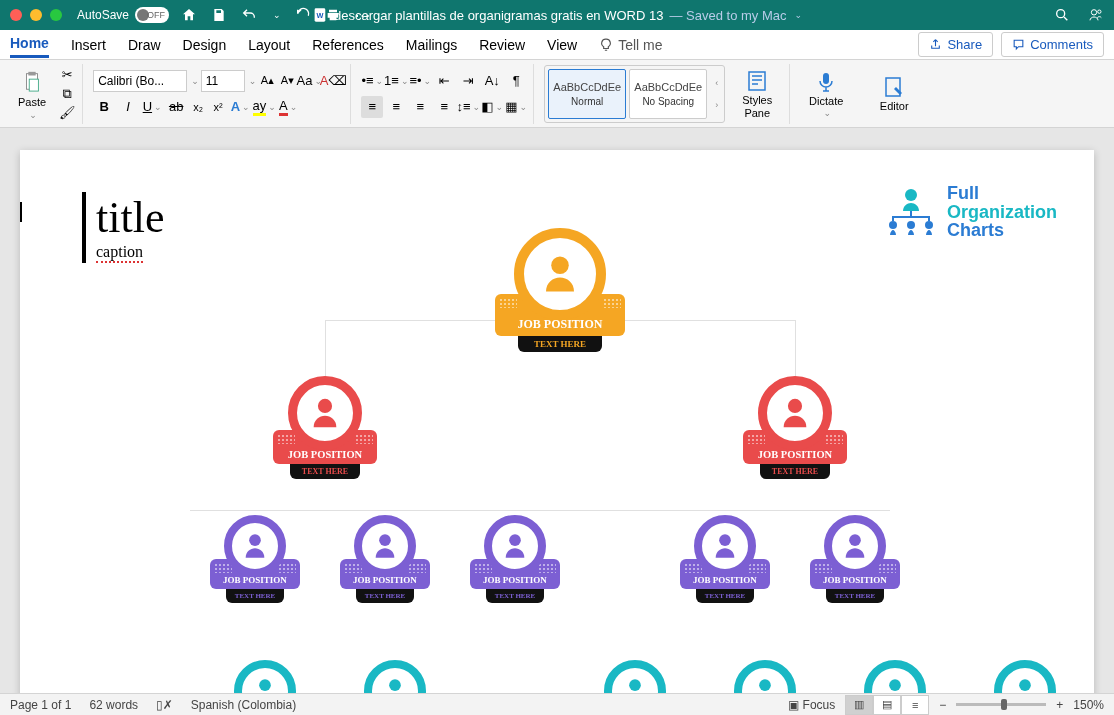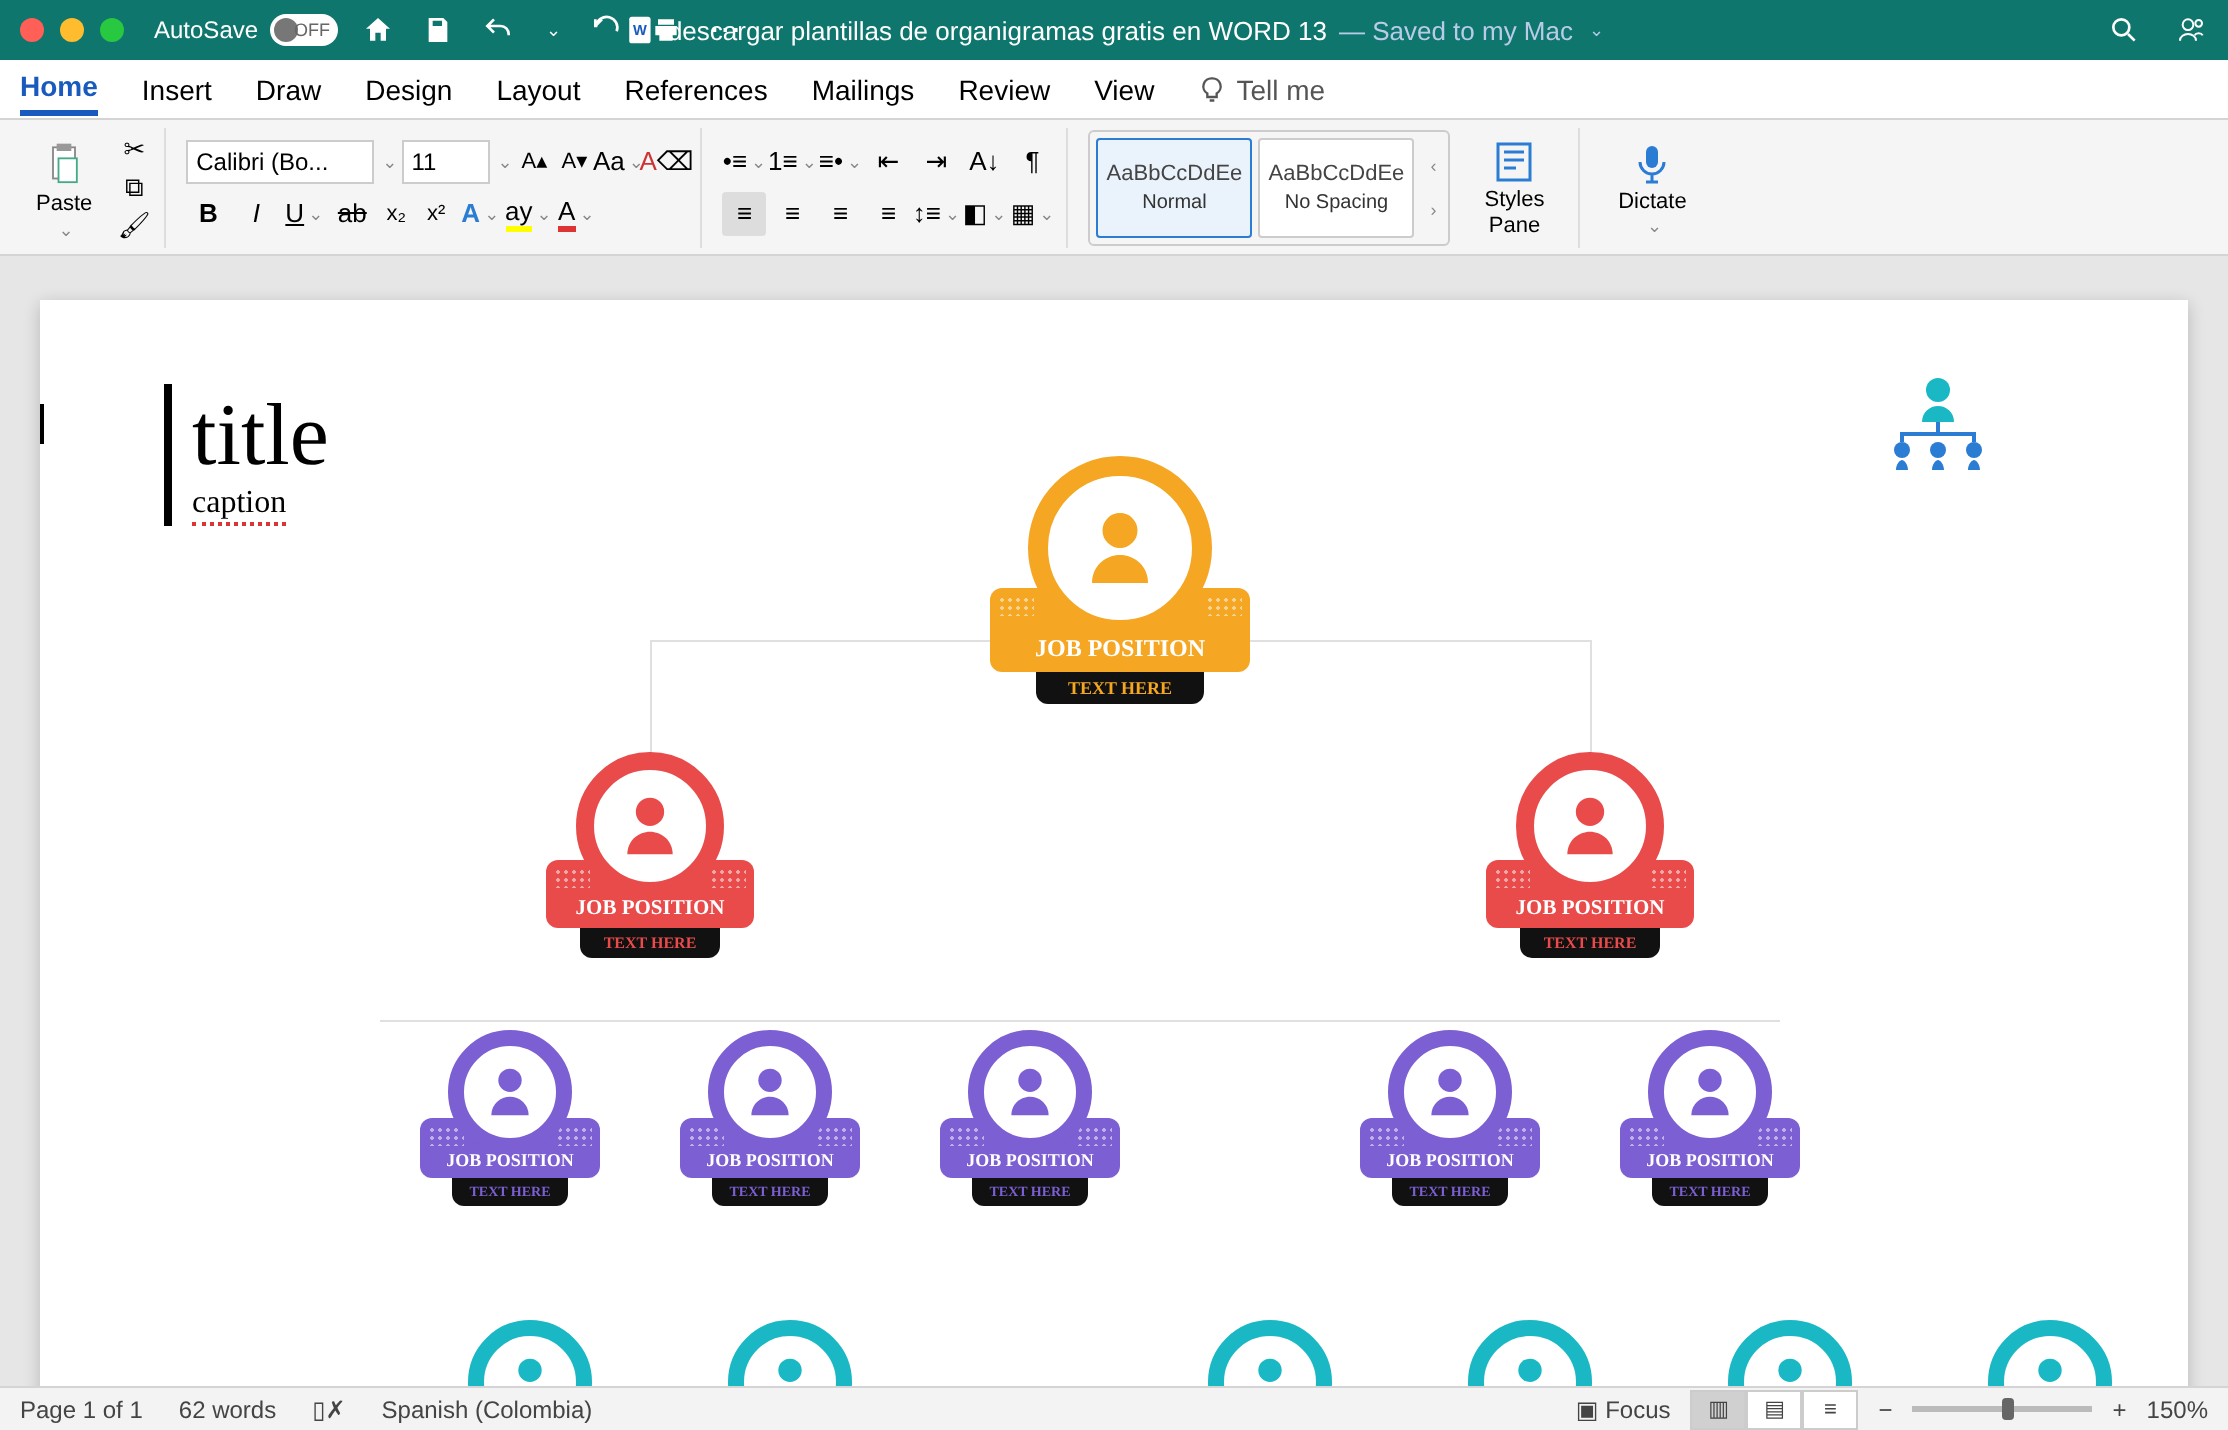--- a/index.html
+++ b/index.html
@@ -181,20 +181,34 @@
   <div class="tab">References</div>
   <div class="tab">Mailings</div>
   <div class="tab">Review</div>
   <div class="tab">View</div>
   <div class="tab tellme">
     <svg width="14" height="14" viewBox="0 0 24 24">
         <path fill="none" stroke="#555" stroke-width="2" d="M9 18h6m-5 3h4M12 2a7 7 0 00-4 13v3h8v-3a7 7 0 00-4-13z"></path>
       </svg>
     <span>Tell me</span>
   </div>
+  <div class="tab-right">
+    <div class="share-btn">
+      <svg width="13" height="13" viewBox="0 0 24 24">
+          <path fill="none" stroke="#185abd" stroke-width="2" d="M12 3v12m0-12l-4 4m4-4l4 4M5 14v5h14v-5"></path>
+        </svg>
+      <span>Share</span>
+    </div>
+    <div class="comments-btn">
+      <svg width="13" height="13" viewBox="0 0 24 24">
+          <path fill="none" stroke="#185abd" stroke-width="2" d="M4 4h16v12H12l-4 4v-4H4z"></path>
+        </svg>
+      <span>Comments</span>
+    </div>
+  </div>
 </div>
 
 <div class="ribbon">
   <div class="paste-group rgroup" style="flex-direction:row;align-items:center">
     <div class="paste-main">
       <svg viewBox="0 0 24 24">
           <rect x="6" y="4" width="12" height="17" fill="#fff" stroke="#888"></rect>
           <rect x="8" y="2" width="8" height="4" fill="#999"></rect>
           <rect x="9" y="10" width="10" height="13" fill="#fff" stroke="#4a8"></rect>
         </svg>
@@ -299,39 +313,53 @@
   <div class="rgroup" style="border:none">
     <div class="big-btn">
       <svg viewBox="0 0 24 24">
           <rect x="9" y="3" width="6" height="11" rx="3" fill="#2b7cd3"></rect>
           <path d="M6 11a6 6 0 0012 0M12 17v4m-3 0h6" stroke="#2b7cd3" stroke-width="1.5" fill="none"></path>
         </svg>
       <span>Dictate</span>
       <span class="chev">⌄</span>
     </div>
   </div>
+  <div class="rgroup" style="border:none">
+    <div class="big-btn">
+      <svg viewBox="0 0 24 24">
+          <rect x="4" y="3" width="14" height="18" fill="none" stroke="#2b7cd3" stroke-width="1.5"></rect>
+          <path d="M14 12l6 6-2 2-6-6z" fill="#2b7cd3"></path>
+        </svg>
+      <span>Editor</span>
+    </div>
+  </div>
 </div>
 
 <div class="canvas-wrap">
   <div class="page">
     <div class="cursor-mark"></div>
     <div class="title-block">
       <h1>title</h1>
       <p>caption</p>
     </div>
     <div class="logo">
       <svg class="logo-icon" viewBox="0 0 60 54">
         <circle cx="30" cy="10" r="6" fill="#19b8c4"></circle>
           <path d="M22 26c0-5 4-8 8-8s8 3 8 8z" fill="#19b8c4"></path>
         <circle cx="12" cy="40" r="4" fill="#2b7cd3"></circle>
           <circle cx="30" cy="40" r="4" fill="#2b7cd3"></circle>
           <circle cx="48" cy="40" r="4" fill="#2b7cd3"></circle>
         <path d="M9 50c0-3 2-5 3-5s3 2 3 5zm18 0c0-3 2-5 3-5s3 2 3 5zm18 0c0-3 2-5 3-5s3 2 3 5z" fill="#2b7cd3"></path>
         <path d="M30 26v6m-18 4v-4h36v4M12 32v4m36-4v4" stroke="#2b7cd3" stroke-width="2" fill="none"></path>
       </svg>
+      <div class="logo-text">
+        <div class="l1">Full</div>
+        <div class="l2">Organization</div>
+        <div class="l3">Charts</div>
+      </div>
     </div>
 
     <div class="connector v" style="left:540px;top:195px;height:0"></div>
     <div class="connector" style="left:305px;top:170px;width:470px"></div>
     <div class="connector v" style="left:305px;top:170px;height:60px"></div>
     <div class="connector v" style="left:775px;top:170px;height:60px"></div>
     <div class="connector" style="left:170px;top:360px;width:700px"></div>
 
     <div class="node n-orange" style="left:475px;top:78px">
       <div class="circle">

